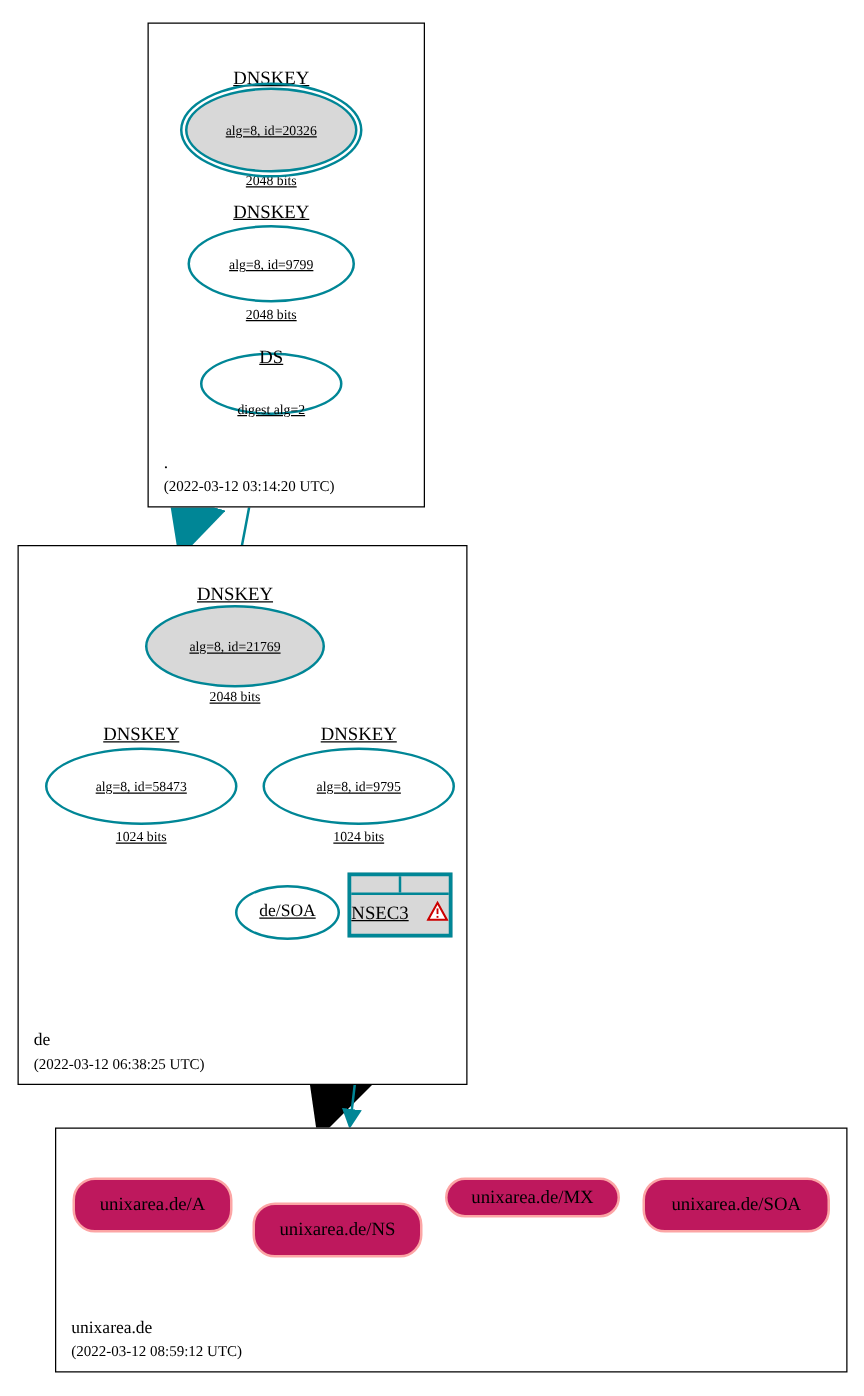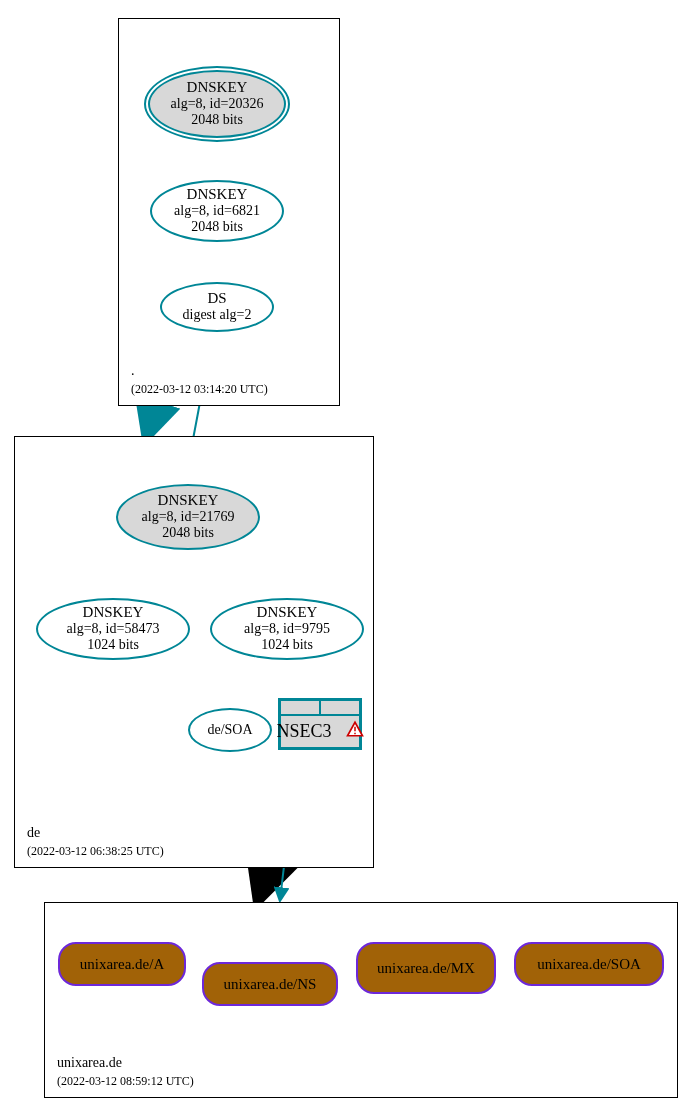--- a/index.html
+++ b/index.html
@@ -28,40 +28,41 @@
     font-size: 12px;
   }
 
   .node {
     position: absolute;
     text-align: left;
     display: flex;
     flex-direction: column;
     justify-content: center;
     align-items: center;
+    text-decoration: underline;
   }
   .ellipse {
     border: 2px solid #008696;
     border-radius: 50%;
     background: #fff;
   }
   .ellipse.trust {
     background: #d8d8d8;
   }
   .ellipse.double { position: relative; }
   .ellipse.double::after {
     content: "";
     position: absolute;
     top: -6px; left: -6px; right: -6px; bottom: -6px;
     border: 2px solid #008696;
     border-radius: 50%;
     pointer-events: none;
   }
   .ellipse .title { font-size: 15px; line-height: 1.05; }
-  .ellipse .sub   { font-size: 14px; line-height: 1.15; }
+  .ellipse .sub   { font-size: 11px; line-height: 1.15; margin-top: 27px; }
 
   
   .nsec3 {
     border: 3px solid #008696;
     background: #d8d8d8;
     box-sizing: border-box;
   }
   .nsec3 .row {
     display: flex;
     width: 100%;
@@ -69,29 +70,29 @@
     border-bottom: 2px solid #008696;
   }
   .nsec3 .row .c { flex:1; border-right: 2px solid #008696; }
   .nsec3 .row .c:last-child { border-right: none; }
   .nsec3 .body {
     display: flex;
     align-items: center;
     justify-content: center;
     gap: 14px;
     height: 34px;
-    font-size: 18px;
+    font-size: 15px;
   }
 
   
   .pill {
     position: absolute;
-    border: 2px solid #6d28d9;
+    border: 2px solid #fca5a5;
     border-radius: 18px;
-    background: #a16207;
+    background: #be185d;
     display: flex;
     align-items: center;
     justify-content: center;
     font-size: 15px;
     box-sizing: border-box;
   }
 
   svg.edges {
     position: absolute;
     top: 0; left: 0;
@@ -146,21 +147,21 @@
 </div>
 
 <div class="node ellipse trust double" style="left:148px; top:70px; width:134px; height:64px;">
   <div class="title">DNSKEY</div>
   <div class="sub">alg=8, id=20326</div>
   <div class="sub">2048 bits</div>
 </div>
 
 <div class="node ellipse" style="left:150px; top:180px; width:130px; height:58px;">
   <div class="title">DNSKEY</div>
-  <div class="sub">alg=8, id=6821</div>
+  <div class="sub">alg=8, id=9799</div>
   <div class="sub">2048 bits</div>
 </div>
 
 <div class="node ellipse" style="left:160px; top:282px; width:110px; height:46px;">
   <div class="title">DS</div>
   <div class="sub">digest alg=2</div>
 </div>
 
 <div class="zone" style="left:14px; top:436px; width:360px; height:432px;">
   <div class="zone-label">
@@ -214,18 +215,18 @@
     <div class="ts">(2022-03-12 08:59:12 UTC)</div>
   </div>
 </div>
 
 <div class="pill" style="left:58px;  top:942px; width:128px; height:44px;">
   <span>unixarea.de/A</span>
 </div>
 <div class="pill" style="left:202px; top:942px; width:136px; height:44px;margin-top:20px;">
   <span>unixarea.de/NS</span>
 </div>
-<div class="pill" style="left:356px; top:942px; width:140px; height:52px;">
+<div class="pill" style="left:356px; top:942px; width:140px; height:32px;">
   <span>unixarea.de/MX</span>
 </div>
 <div class="pill" style="left:514px; top:942px; width:150px; height:44px;font-family:Liberation Serif, serif;">
   <span>unixarea.de/SOA</span>
 </div>
 
 </body></html>

